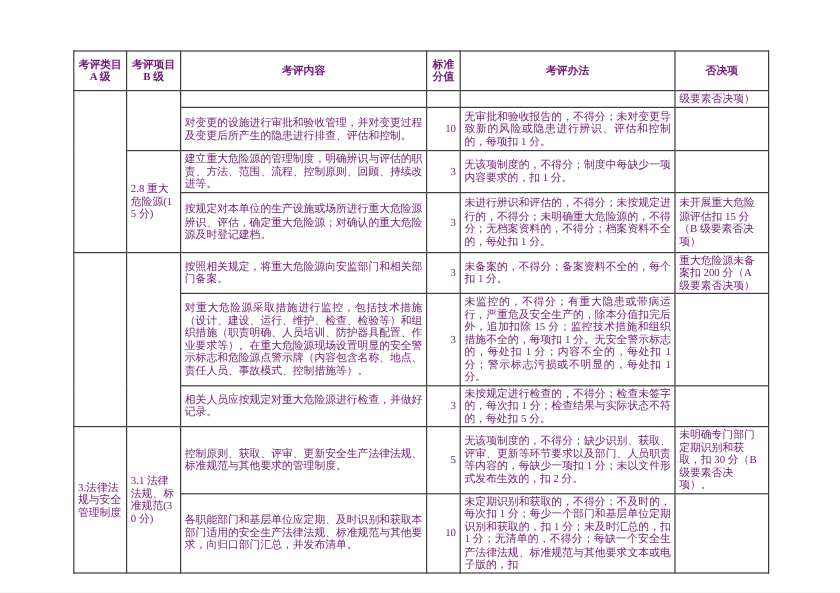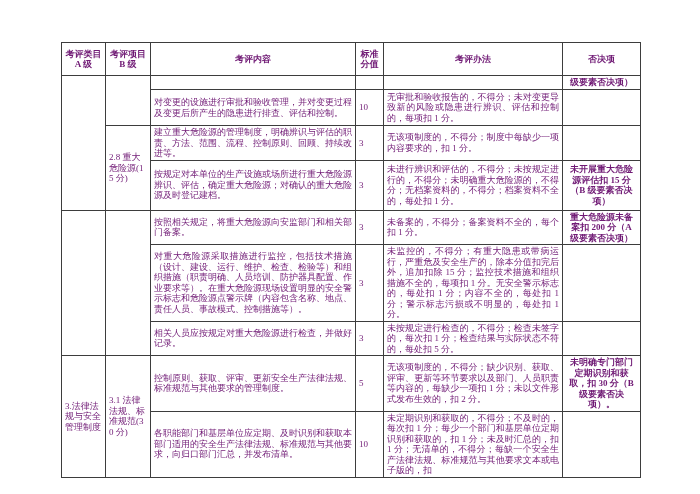--- a/index.html
+++ b/index.html
@@ -28,23 +28,23 @@
   }
   th.hc{
     font-weight:bold;
     text-align:center;
     padding:1px 2px;
     font-size:9.5px;
     line-height:11px;
   }
   td.ca, td.cb{ text-align:left; padding:1px 2px; }
   td.cc{ text-align:justify; }
-  td.cs{ text-align:left; }
+  td.cs{ text-align:right; }
   td.cm{ text-align:justify; }
-  td.cv{ font-weight:bold; text-align:center; padding:1px 3px; }
+  td.cv{ font-weight:normal; text-align:left; padding:1px 3px; }
   tr.rh-header{height:33px;}
   tr.rh-carry{height:14px;}
   tr.rh-r1{height:36px;}
   tr.rh-r2{height:34px;}
   tr.rh-r3{height:50px;}
   tr.rh-r4{height:31px;}
   tr.rh-r5{height:76px;}
   tr.rh-r6{height:30px;}
   tr.rh-r7{height:46px;}
   tr.rh-r8{height:56px;}

